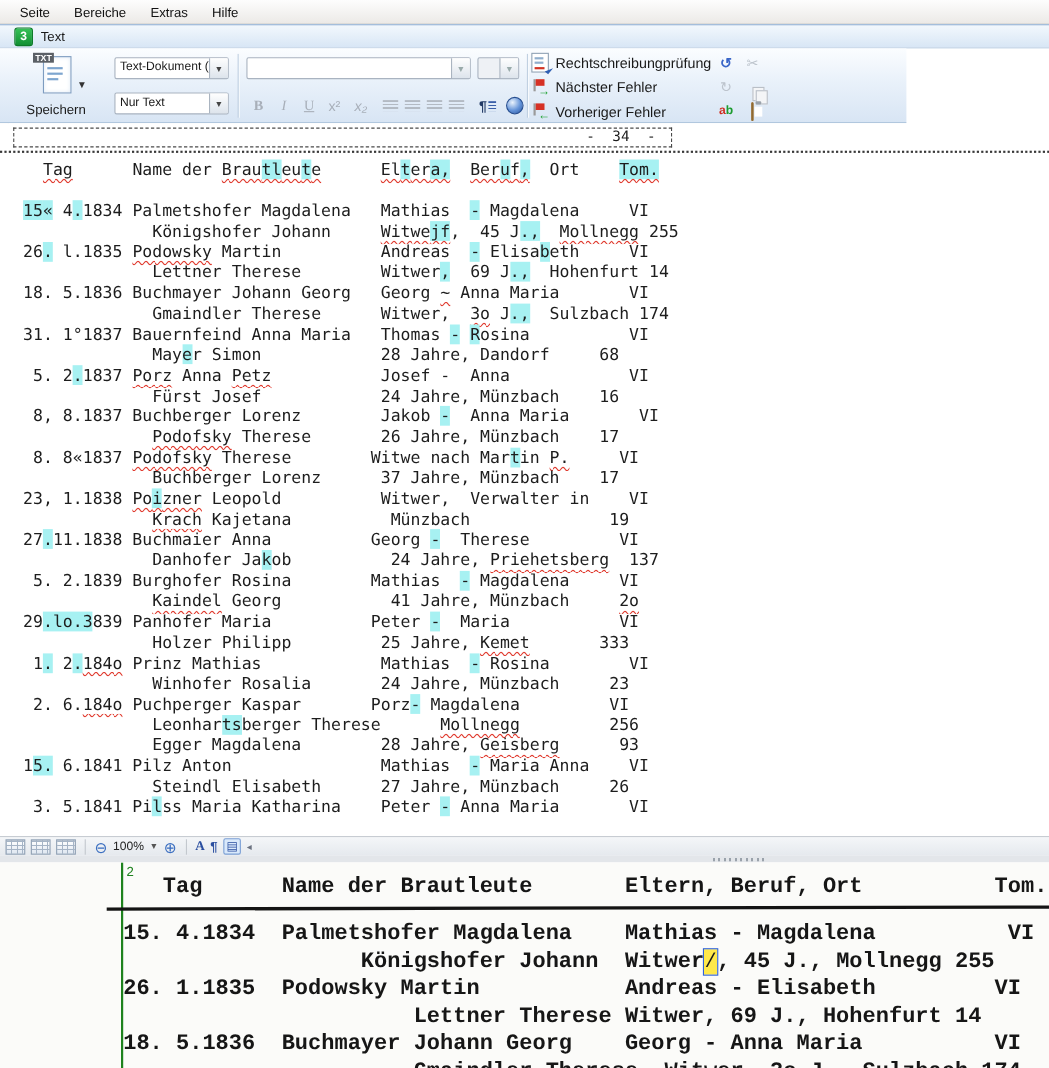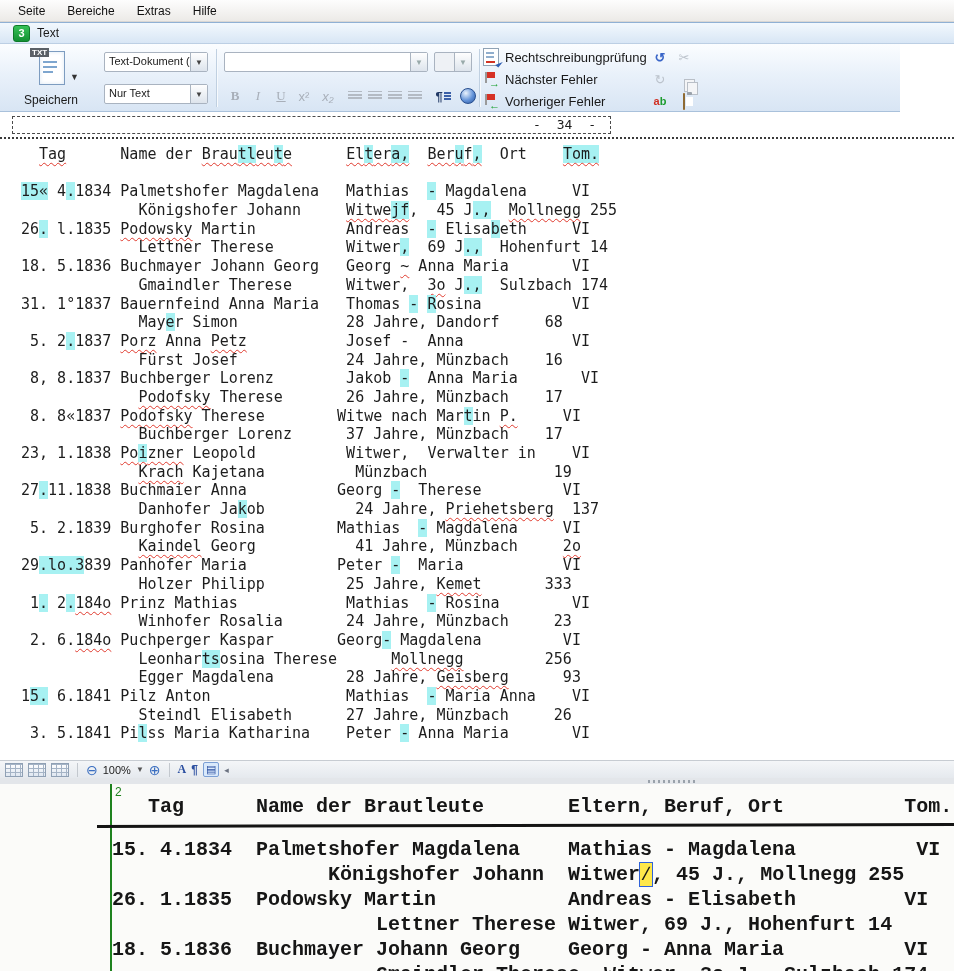--- a/index.html
+++ b/index.html
@@ -16,21 +16,21 @@
   
   .panebar{position:absolute;top:22px;left:0;width:954px;height:22px;box-sizing:border-box;
     background:linear-gradient(#f2f8fd,#d8e6f5);border-top:1px solid #8fb0d4;
     border-bottom:1px solid #bccfe4;display:flex;align-items:center;gap:7px;padding-left:13px;}
   .badge{width:15px;height:15px;background:linear-gradient(#36c257,#129033);
     border:1px solid #0d7a29;border-radius:3px;color:#fff;font-size:11px;font-weight:bold;
     display:flex;align-items:center;justify-content:center;}
   .pane-title{font-size:12px;color:#1a1a1a;}
 
   
-  .toolbar{position:absolute;top:44px;left:0;width:900px;height:68px;box-sizing:border-box;
+  .toolbar{position:absolute;top:44px;left:0;width:824px;height:68px;box-sizing:border-box;
     background:linear-gradient(#fbfdff,#e9f1fa 45%,#d8e5f4);border-bottom:1px solid #a9c1db;}
   .vsep{position:absolute;top:5px;height:58px;width:1px;background:#c0d0e1;box-shadow:1px 0 0 #f7fafd;}
   .save-btn{position:absolute;left:8px;top:3px;width:86px;height:62px;display:flex;
     flex-direction:column;align-items:center;justify-content:space-between;padding:2px 0;box-sizing:border-box;}
   .doc-ic{position:relative;width:30px;height:36px;}
   .doc-page{position:absolute;left:3px;top:2px;width:24px;height:32px;background:#fff;
     border:1px solid #7d9cc0;box-shadow:inset 0 0 4px #dce8f4;}
   .doc-line{position:absolute;left:7px;width:14px;height:2px;background:#7ea6cf;}
   .txt-tag{position:absolute;left:-6px;top:-1px;background:#5b6066;color:#fff;font-size:8px;
     font-weight:bold;padding:0 2px;letter-spacing:0;}
@@ -256,22 +256,22 @@
       <div class="ed-line"><span class="">23, 1.1838 </span><span class="wavy">Po</span><span class="hl wavy">i</span><span class="wavy">zner</span><span class=""> Leopold          Witwer,  Verwalter in    VI</span></div>
       <div class="ed-line"><span class="">             </span><span class="wavy">Krach</span><span class=""> Kajetana          Münzbach              19</span></div>
       <div class="ed-line"><span class="">27</span><span class="hl">.</span><span class="">11.1838 Buchmaier Anna          Georg </span><span class="hl">-</span><span class="">  Therese         VI</span></div>
       <div class="ed-line"><span class="">             Danhofer Ja</span><span class="hl">k</span><span class="">ob          24 Jahre, </span><span class="wavy">Priehetsberg</span><span class="">  137</span></div>
       <div class="ed-line"><span class=""> 5. 2.1839 Burghofer Rosina        Mathias  </span><span class="hl">-</span><span class=""> Magdalena     VI</span></div>
       <div class="ed-line"><span class="">             </span><span class="wavy">Kaindel</span><span class=""> Georg           41 Jahre, Münzbach     </span><span class="wavy">2o</span></div>
       <div class="ed-line"><span class="">29</span><span class="hl">.lo.3</span><span class="">839 Panhofer Maria          Peter </span><span class="hl">-</span><span class="">  Maria           VI</span></div>
       <div class="ed-line"><span class="">             Holzer Philipp         25 Jahre, </span><span class="wavy">Kemet</span><span class="">       333</span></div>
       <div class="ed-line"><span class=""> 1</span><span class="hl">.</span><span class=""> 2</span><span class="hl">.</span><span class="wavy">184o</span><span class=""> Prinz Mathias            Mathias  </span><span class="hl">-</span><span class=""> Rosina        VI</span></div>
       <div class="ed-line"><span class="">             Winhofer Rosalia       24 Jahre, Münzbach     23</span></div>
-      <div class="ed-line"><span class=""> 2. 6.</span><span class="wavy">184o</span><span class=""> Puchperger Kaspar       Georg</span><span class="hl">-</span><span class=""> Magdalena         VI</span></div>
-      <div class="ed-line"><span class="">             Leonhar</span><span class="hl">ts</span><span class="">osina Therese      </span><span class="wavy">Mollnegg</span><span class="">         256</span></div>
+      <div class="ed-line"><span class=""> 2. 6.</span><span class="wavy">184o</span><span class=""> Puchperger Kaspar       Porz</span><span class="hl">-</span><span class=""> Magdalena         VI</span></div>
+      <div class="ed-line"><span class="">             Leonhar</span><span class="hl">ts</span><span class="">berger Therese      </span><span class="wavy">Mollnegg</span><span class="">         256</span></div>
       <div class="ed-line"><span class="">             Egger Magdalena        28 Jahre, </span><span class="wavy">Geisberg</span><span class="">      93</span></div>
       <div class="ed-line"><span class="">1</span><span class="hl">5.</span><span class=""> 6.1841 Pilz Anton               Mathias  </span><span class="hl">-</span><span class=""> Maria Anna    VI</span></div>
       <div class="ed-line"><span class="">             Steindl Elisabeth      27 Jahre, Münzbach     26</span></div>
       <div class="ed-line"><span class=""> 3. 5.1841 Pi</span><span class="hl">l</span><span class="">ss Maria Katharina    Peter </span><span class="hl">-</span><span class=""> Anna Maria       VI</span></div>
     </div>
 </div>
 
 <div class="statusbar">
   <span class="grid-ic"></span>
   <span class="grid-ic"></span>

